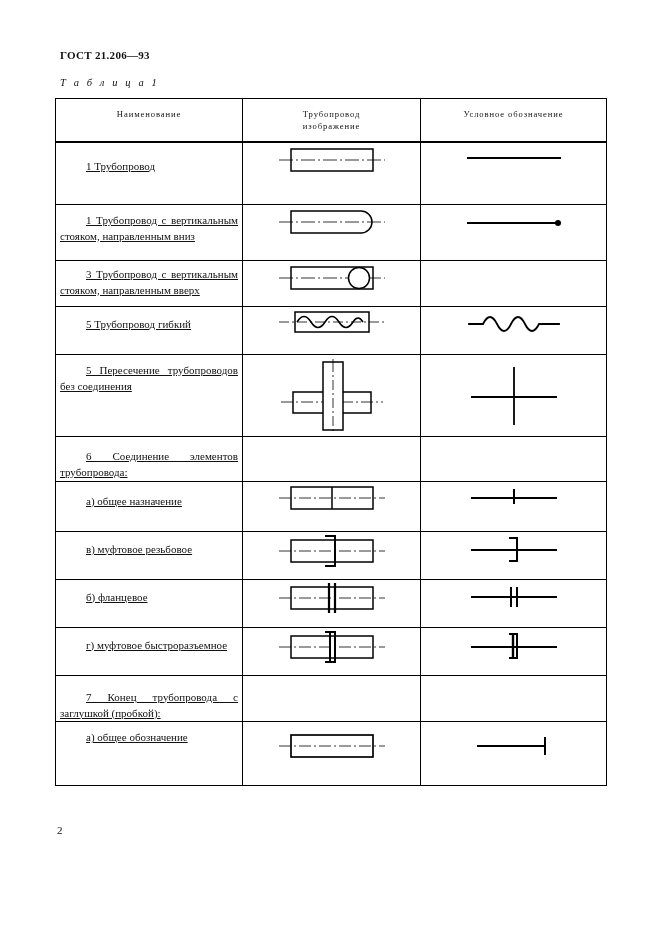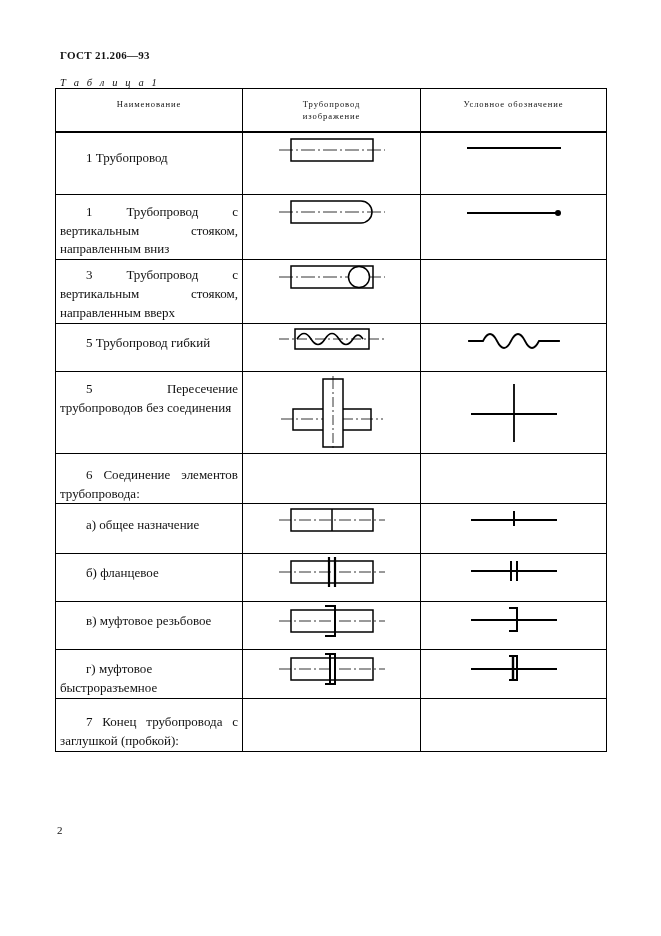--- a/index.html
+++ b/index.html
@@ -42,21 +42,21 @@
   .page-number {
     position: absolute;
     left: 57px;
     top: 824px;
     font-size: 11px;
   }
 
   table.gost {
     position: absolute;
     left: 55px;
-    top: 88px;
+    top: 98px;
     width: 551px;
     border-collapse: collapse;
     table-layout: fixed;
   }
   table.gost td, table.gost th {
     border: 1px solid #000000;
     padding: 0;
     vertical-align: top;
   }
   table.gost thead th {
@@ -67,24 +67,25 @@
     letter-spacing: 0.9px;
     padding: 10px 4px 9px 4px;
     line-height: 1.35;
   }
   table.gost { border: 1px solid #000; }
   .col-name   { width: 187px; }
   .col-simple { width: 178px; }
   .col-symbol { width: 186px; }
 
   td.namecell {
-    font-size: 13px;
+    font-size: 11px;
     line-height: 1.45;
     padding: 0;
     position: relative;
+    text-decoration: underline;
   }
   .nametext {
     padding: 0 4px 0 4px;
     text-align: justify;
     text-align-last: left;
     text-indent: 26px;
   }
   .nametext.nojust {
     text-align: left;
   }
@@ -261,20 +262,43 @@
             <svg width="110" height="28" viewBox="0 0 110 28">
               <line x1="12" y1="16" x2="98" y2="16" stroke="#000" stroke-width="1.8"></line>
               <line x1="55" y1="7" x2="55" y2="22" stroke="#000" stroke-width="2"></line>
             </svg>
           </div>
         </td>
       </tr>
 
       <tr style="height:48px">
         <td class="namecell">
+          <div class="nametext nojust" style="padding-top:10px">в)  муфтовое резьбовое</div>
+        </td>
+        <td class="gfx">
+          <div class="gwrap">
+            <svg width="110" height="38" viewBox="0 0 110 38">
+              <line x1="2" y1="19" x2="108" y2="19" stroke="#000" stroke-width="0.8" stroke-dasharray="12 3 2 3"></line>
+              <rect x="14" y="8" width="82" height="22" fill="none" stroke="#000" stroke-width="1.5"></rect>
+              <path d="M48 4 L58 4 L58 34 L48 34" fill="none" stroke="#000" stroke-width="2"></path>
+            </svg>
+          </div>
+        </td>
+        <td class="gfx">
+          <div class="gwrap">
+            <svg width="110" height="32" viewBox="0 0 110 32">
+              <line x1="12" y1="18" x2="98" y2="18" stroke="#000" stroke-width="1.8"></line>
+              <path d="M50 6 L58 6 L58 29 L50 29" fill="none" stroke="#000" stroke-width="2"></path>
+            </svg>
+          </div>
+        </td>
+      </tr>
+
+      <tr style="height:48px">
+        <td class="namecell">
           <div class="nametext nojust" style="padding-top:10px">б)  фланцевое</div>
         </td>
         <td class="gfx">
           <div class="gwrap">
             <svg width="110" height="36" viewBox="0 0 110 36">
               <line x1="2" y1="18" x2="108" y2="18" stroke="#000" stroke-width="0.8" stroke-dasharray="12 3 2 3"></line>
               <rect x="14" y="7" width="82" height="22" fill="none" stroke="#000" stroke-width="1.5"></rect>
               <line x1="52" y1="3" x2="52" y2="33" stroke="#000" stroke-width="2.2"></line>
               <line x1="58" y1="3" x2="58" y2="33" stroke="#000" stroke-width="2.2"></line>
             </svg>
@@ -286,43 +310,20 @@
               <line x1="12" y1="17" x2="98" y2="17" stroke="#000" stroke-width="1.8"></line>
               <line x1="52" y1="7" x2="52" y2="27" stroke="#000" stroke-width="2"></line>
               <line x1="58" y1="7" x2="58" y2="27" stroke="#000" stroke-width="2"></line>
             </svg>
           </div>
         </td>
       </tr>
 
       <tr style="height:48px">
         <td class="namecell">
-          <div class="nametext nojust" style="padding-top:10px">в)  муфтовое резьбовое</div>
-        </td>
-        <td class="gfx">
-          <div class="gwrap">
-            <svg width="110" height="38" viewBox="0 0 110 38">
-              <line x1="2" y1="19" x2="108" y2="19" stroke="#000" stroke-width="0.8" stroke-dasharray="12 3 2 3"></line>
-              <rect x="14" y="8" width="82" height="22" fill="none" stroke="#000" stroke-width="1.5"></rect>
-              <path d="M48 4 L58 4 L58 34 L48 34" fill="none" stroke="#000" stroke-width="2"></path>
-            </svg>
-          </div>
-        </td>
-        <td class="gfx">
-          <div class="gwrap">
-            <svg width="110" height="32" viewBox="0 0 110 32">
-              <line x1="12" y1="18" x2="98" y2="18" stroke="#000" stroke-width="1.8"></line>
-              <path d="M50 6 L58 6 L58 29 L50 29" fill="none" stroke="#000" stroke-width="2"></path>
-            </svg>
-          </div>
-        </td>
-      </tr>
-
-      <tr style="height:48px">
-        <td class="namecell">
           <div class="nametext nojust" style="padding-top:10px">г)  муфтовое быстроразъемное</div>
         </td>
         <td class="gfx">
           <div class="gwrap">
             <svg width="110" height="38" viewBox="0 0 110 38">
               <line x1="2" y1="19" x2="108" y2="19" stroke="#000" stroke-width="0.8" stroke-dasharray="12 3 2 3"></line>
               <rect x="14" y="8" width="82" height="22" fill="none" stroke="#000" stroke-width="1.5"></rect>
               <path d="M48 4 L58 4 L58 34 L48 34" fill="none" stroke="#000" stroke-width="2"></path>
               <line x1="53" y1="4" x2="53" y2="34" stroke="#000" stroke-width="2"></line>
             </svg>
@@ -341,18 +342,39 @@
 
 
       <tr style="height:42px">
         <td class="namecell">
           <div class="nametext" style="padding-top:14px">7  Конец трубопровода с заглушкой (пробкой):</div>
         </td>
         <td class="gfx"></td>
         <td class="gfx"></td>
       </tr>
 
+      <tr style="height:64px">
+        <td class="namecell">
+          <div class="nametext nojust" style="padding-top:8px">а)  общее обозначение</div>
+        </td>
+        <td class="gfx">
+          <div class="gwrap" style="align-items:flex-start;padding-top:8px">
+            <svg width="110" height="32" viewBox="0 0 110 32">
+              <line x1="2" y1="16" x2="108" y2="16" stroke="#000" stroke-width="0.8" stroke-dasharray="12 3 2 3"></line>
+              <rect x="14" y="5" width="82" height="22" fill="none" stroke="#000" stroke-width="1.7"></rect>
+            </svg>
+          </div>
+        </td>
+        <td class="gfx">
+          <div class="gwrap" style="align-items:flex-start;padding-top:10px">
+            <svg width="110" height="28" viewBox="0 0 110 28">
+              <line x1="18" y1="14" x2="86" y2="14" stroke="#000" stroke-width="1.8"></line>
+              <line x1="86" y1="5" x2="86" y2="23" stroke="#000" stroke-width="2"></line>
+            </svg>
+          </div>
+        </td>
+      </tr>
 
     </tbody>
   </table>
 
   <div class="page-number">2</div>
 </div>
 
 </body></html>

